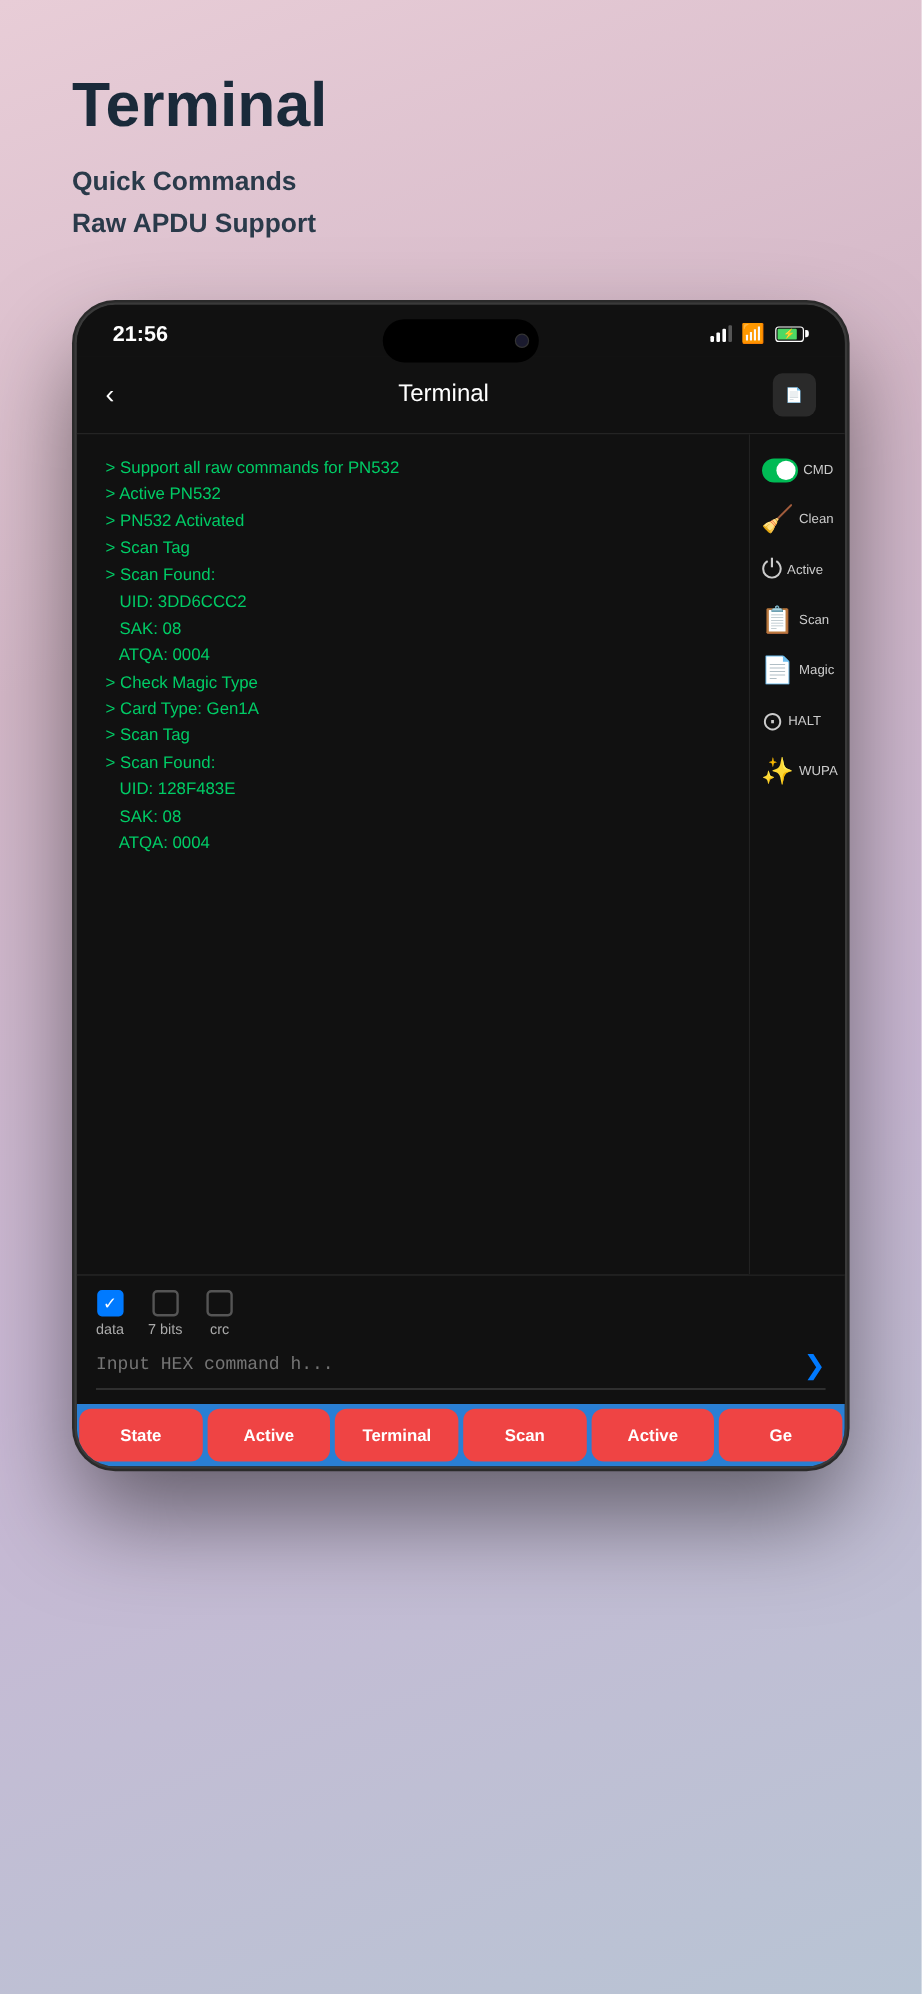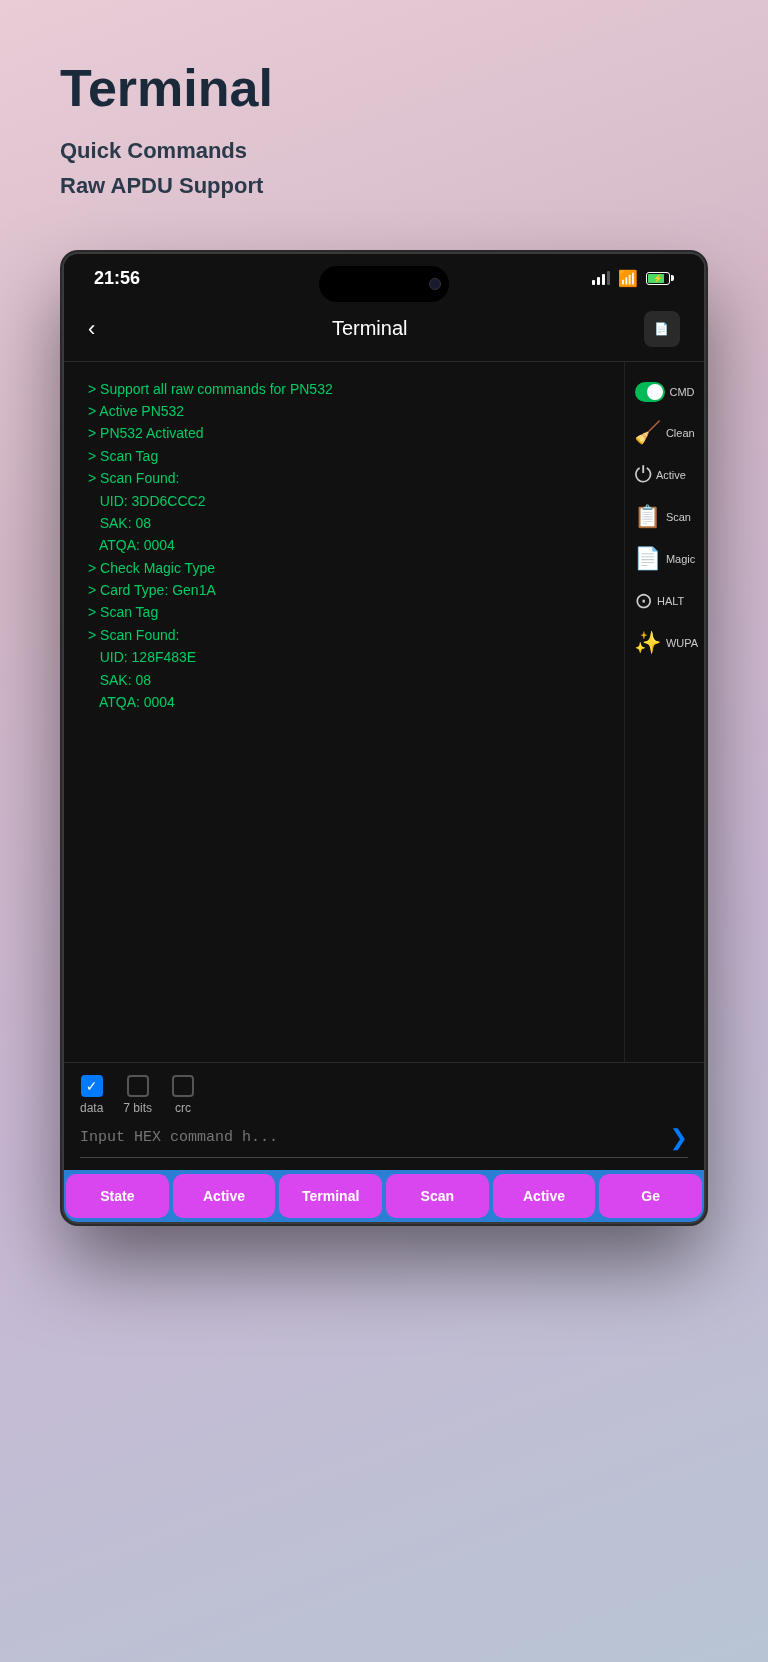--- a/index.html
+++ b/index.html
@@ -35,21 +35,21 @@
     .phone-container {
       display: flex;
       justify-content: center;
       margin-top: 20px;
       padding-bottom: 20px;
     }
 
     .phone {
       width: 640px;
       background: #1a1a1a;
-      border-radius: 14px;
+      border-radius: 32px;
       box-shadow:
         0 0 0 2px #3a3a3a,
         0 0 0 4px #2a2a2a,
         0 40px 80px rgba(0,0,0,0.5);
       overflow: hidden;
       position: relative;
     }
 
     
     .status-bar {
@@ -288,21 +288,21 @@
     .tab-item {
       flex: 1;
       display: flex;
       align-items: center;
       justify-content: center;
       padding: 14px 8px;
       font-size: 14px;
       font-weight: 600;
       color: #fff;
       cursor: pointer;
-      background: #d946ef;
+      background: #ef4444;
       border-radius: 10px;
       margin: 4px 2px;
     }
 
     
     .signal-bars {
       display: flex;
       align-items: flex-end;
       gap: 2px;
     }

